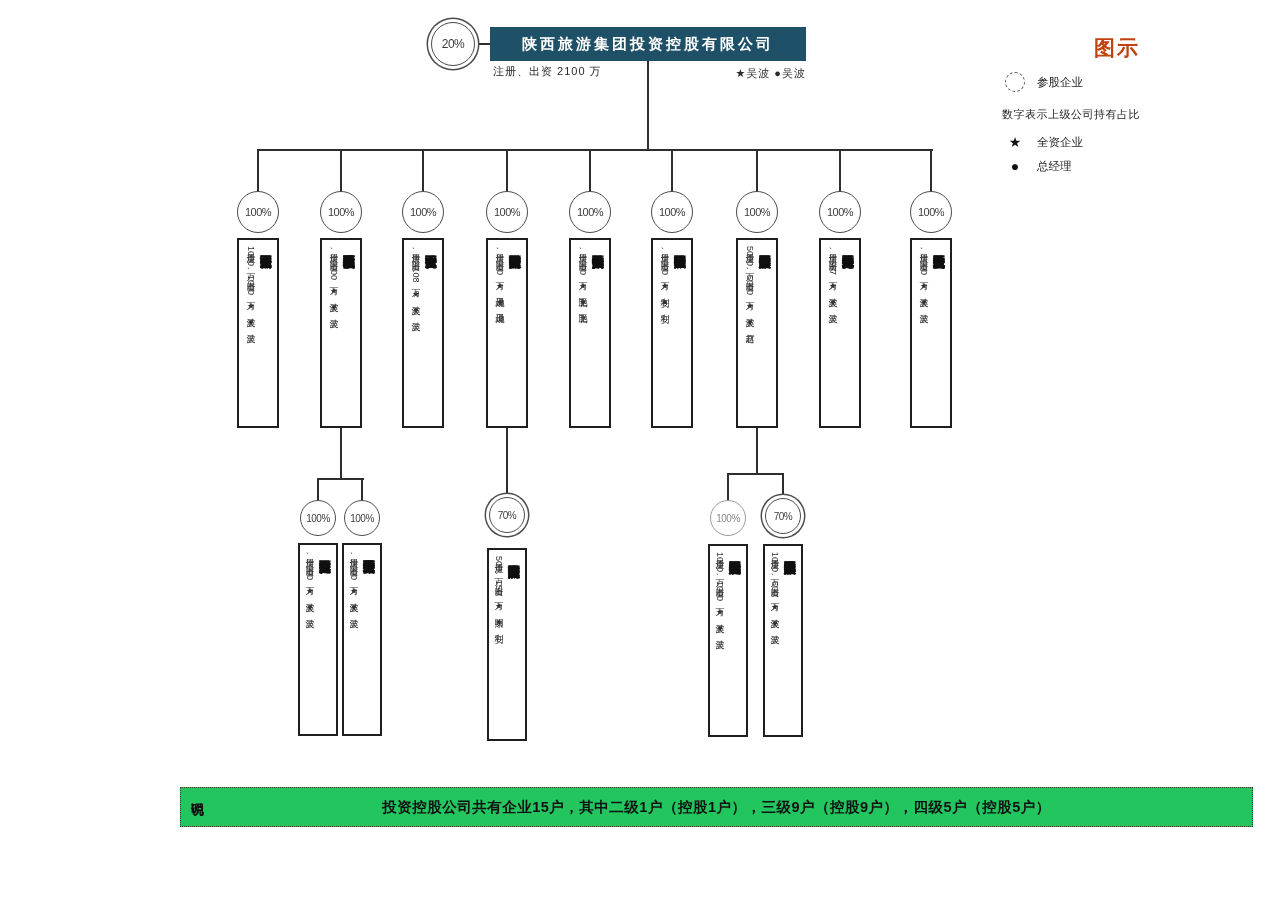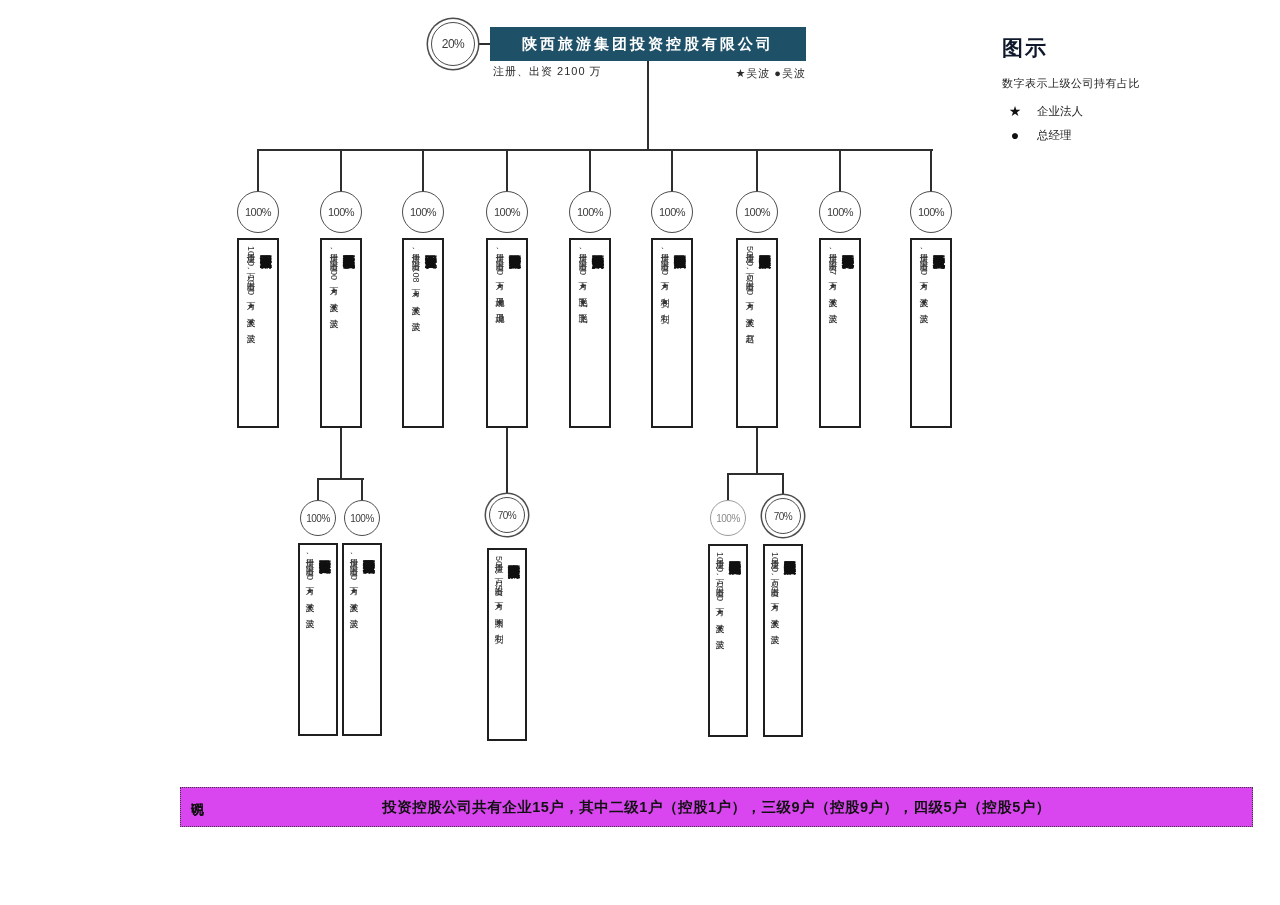--- a/index.html
+++ b/index.html
@@ -32,33 +32,33 @@
   .vbox{
     position:absolute;width:42px;height:190px;background:#fff;border:2px solid #1f1f1f;
     box-sizing:border-box;writing-mode:vertical-rl;padding:6px 2px;overflow:hidden;z-index:2;
   }
   .vbox.small{width:40px;height:193px;}
   .vname{font-weight:700;font-size:12px;line-height:18px;color:#101010;}
   .vmeta{font-size:9px;line-height:13px;color:#333;}
   .person{margin-top:6px;display:inline;}
   
   .legend{position:absolute;left:1002px;top:34px;width:230px;}
-  .legend-title{font-size:21px;font-weight:700;letter-spacing:2px;color:#0f172a;}
+  .legend-title{font-size:21px;font-weight:700;letter-spacing:2px;color:#c2410c;text-align:center;}
   .legend-row{display:flex;align-items:center;margin-top:9px;height:22px;}
   .lc{width:20px;height:20px;border-radius:50%;border:1px solid #777;background:#fff;
       box-sizing:border-box;flex:0 0 auto;margin-left:3px;}
   .lc-holding{border:1.5px solid #444;box-shadow:0 0 0 2px #fff,0 0 0 3px #444;}
   .lc-dashed{border:1.3px dashed #555;}
   .legend-label{font-size:11.5px;margin-left:12px;color:#222;}
   .legend-note{font-size:11px;color:#222;margin-top:14px;letter-spacing:0.5px;}
   .legend-mark{width:20px;text-align:center;font-size:14px;flex:0 0 auto;margin-left:3px;color:#111;}
   
   .note-box{
     position:absolute;left:180px;top:787px;width:1073px;height:40px;
-    border:1.6px dotted #3a3a3a;box-sizing:border-box;background:#d946ef;
+    border:1.6px dotted #3a3a3a;box-sizing:border-box;background:#22c55e;
   }
   .note-label{
     position:absolute;left:9px;top:4px;font-size:13px;font-weight:700;color:#111;
     writing-mode:vertical-rl;text-orientation:upright;line-height:15px;letter-spacing:1px;
   }
   .note-text{
     position:absolute;left:0;right:0;top:0;bottom:0;display:flex;align-items:center;
     justify-content:center;font-size:14.5px;font-weight:600;color:#111;letter-spacing:0.5px;
   }
 </style>
@@ -92,24 +92,28 @@
   <div class="line" style="left:727px;top:475px;width:2px;height:27px;"></div>
   <div class="line" style="left:782px;top:475px;width:2px;height:25px;"></div>
 
   <div class="pcircle c44 holding" style="left:431px;top:22px;">20%</div>
   <div class="header-box">陕西旅游集团投资控股有限公司</div>
   <div class="header-sub" style="left:493px;top:64px;">注册、出资 2100 万</div>
   <div class="header-sub" style="left:640px;top:66px;width:166px;text-align:right;">★吴波 ●吴波</div>
 
   <div class="legend">
     <div class="legend-title">图示</div>
+    <div class="legend-row">
+      <span class="lc lc-dashed"></span>
+      <span class="legend-label">参股企业</span>
+    </div>
     <div class="legend-note">数字表示上级公司持有占比</div>
     <div class="legend-row">
       <span class="legend-mark">★</span>
-      <span class="legend-label">企业法人</span>
+      <span class="legend-label">全资企业</span>
     </div>
     <div class="legend-row" style="margin-top:2px;">
       <span class="legend-mark">●</span>
       <span class="legend-label">总经理</span>
     </div>
   </div>
 
   <div class="pcircle c42" style="left:237px;top:191px;">100%</div>
   <div class="pcircle c42" style="left:320px;top:191px;">100%</div>
   <div class="pcircle c42" style="left:402px;top:191px;">100%</div>

